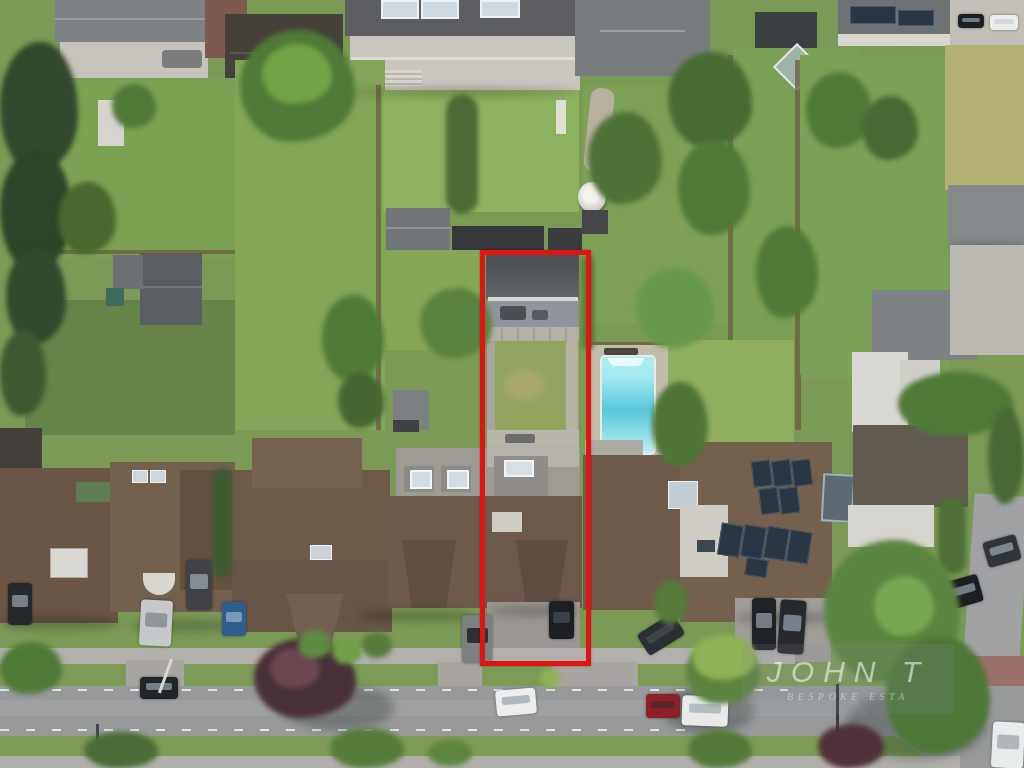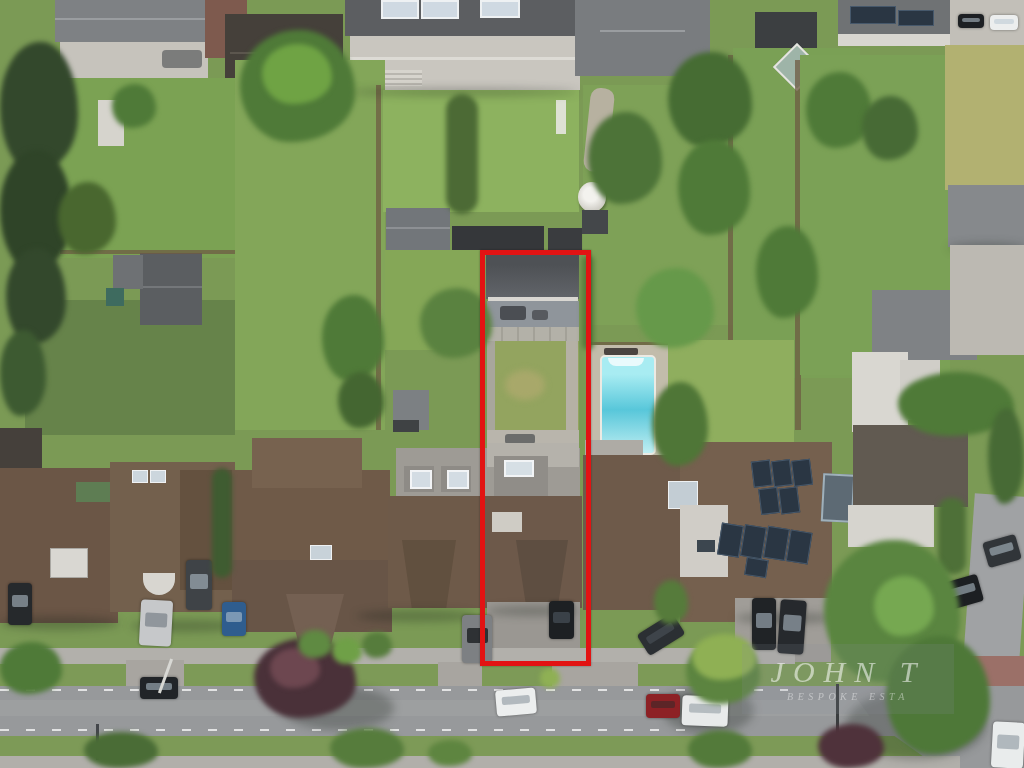--- a/index.html
+++ b/index.html
@@ -10,21 +10,21 @@
   .sh{background:rgba(22,28,22,.27);filter:blur(4px);border-radius:50%;}
   .car{border-radius:4px;box-shadow:0 0 3px rgba(0,0,0,.45);}
   .car i{position:absolute;left:15%;right:15%;top:28%;height:30%;
          background:rgba(185,200,212,.55);border-radius:2px;filter:none;}
   .fence{background:var(--fencec);opacity:.75;}
   .panel{background:var(--solar);border:1px solid #46586b;position:absolute;}
   .dash{background:repeating-linear-gradient(90deg,rgba(255,255,255,.72) 0 9px,rgba(255,255,255,0) 9px 26px);height:2px;}
   .trees{z-index:30;}
   #wm{z-index:50;display:flex;flex-direction:column;align-items:center;justify-content:center;
       background:rgba(135,145,155,.16);}
-  #wm .l1{font-family:Liberation Serif, serif;font-size:30px;letter-spacing:9px;
+  #wm .l1{font-family:Liberation Sans, sans-serif;font-size:30px;letter-spacing:9px;
           color:rgba(255,255,255,.55);white-space:nowrap;line-height:1;}
   #wm .l2{font-family:"Liberation Serif",serif;font-size:10px;letter-spacing:4.5px;
           color:rgba(255,255,255,.42);white-space:nowrap;margin-top:4px;}
   .parasol{border-radius:50%;background:radial-gradient(circle at 45% 42%,#f3f2ee 0 30%,#cfcdc6 70%,#b9b7b0 100%);box-shadow:1px 2px 3px rgba(0,0,0,.35);}
 </style>
 </head>
 <body>
 
 <div id="stage">
 

